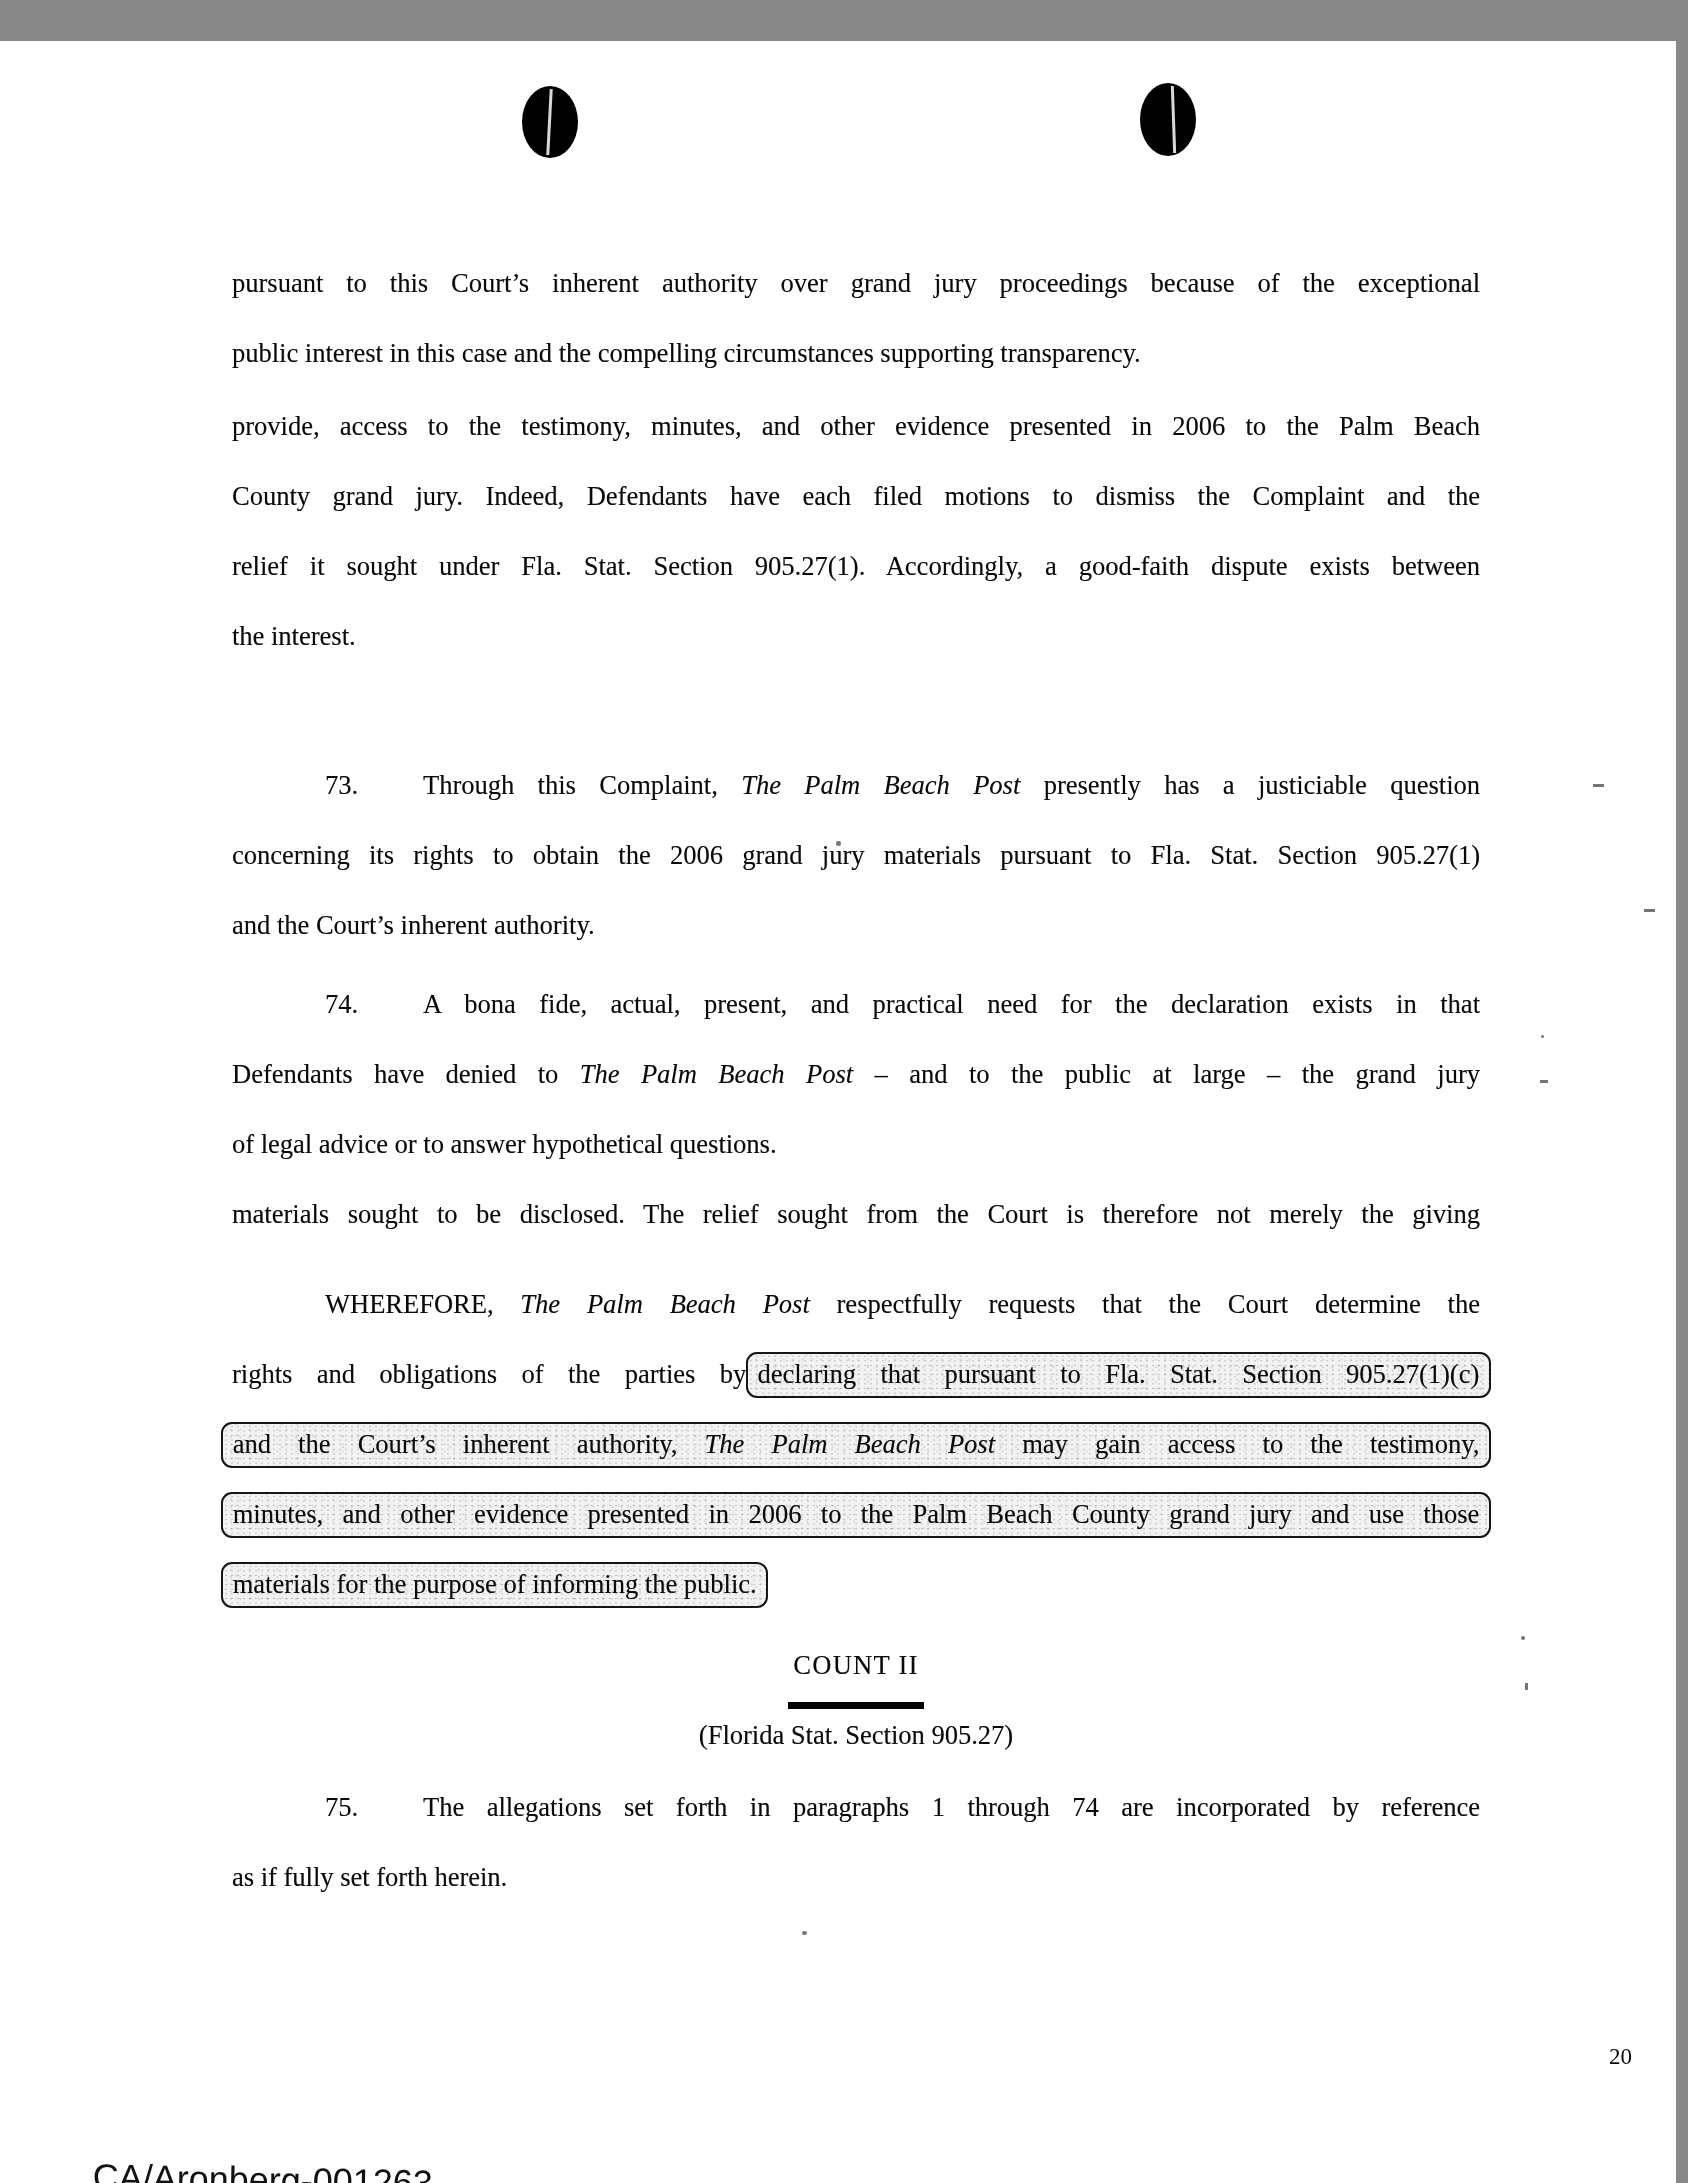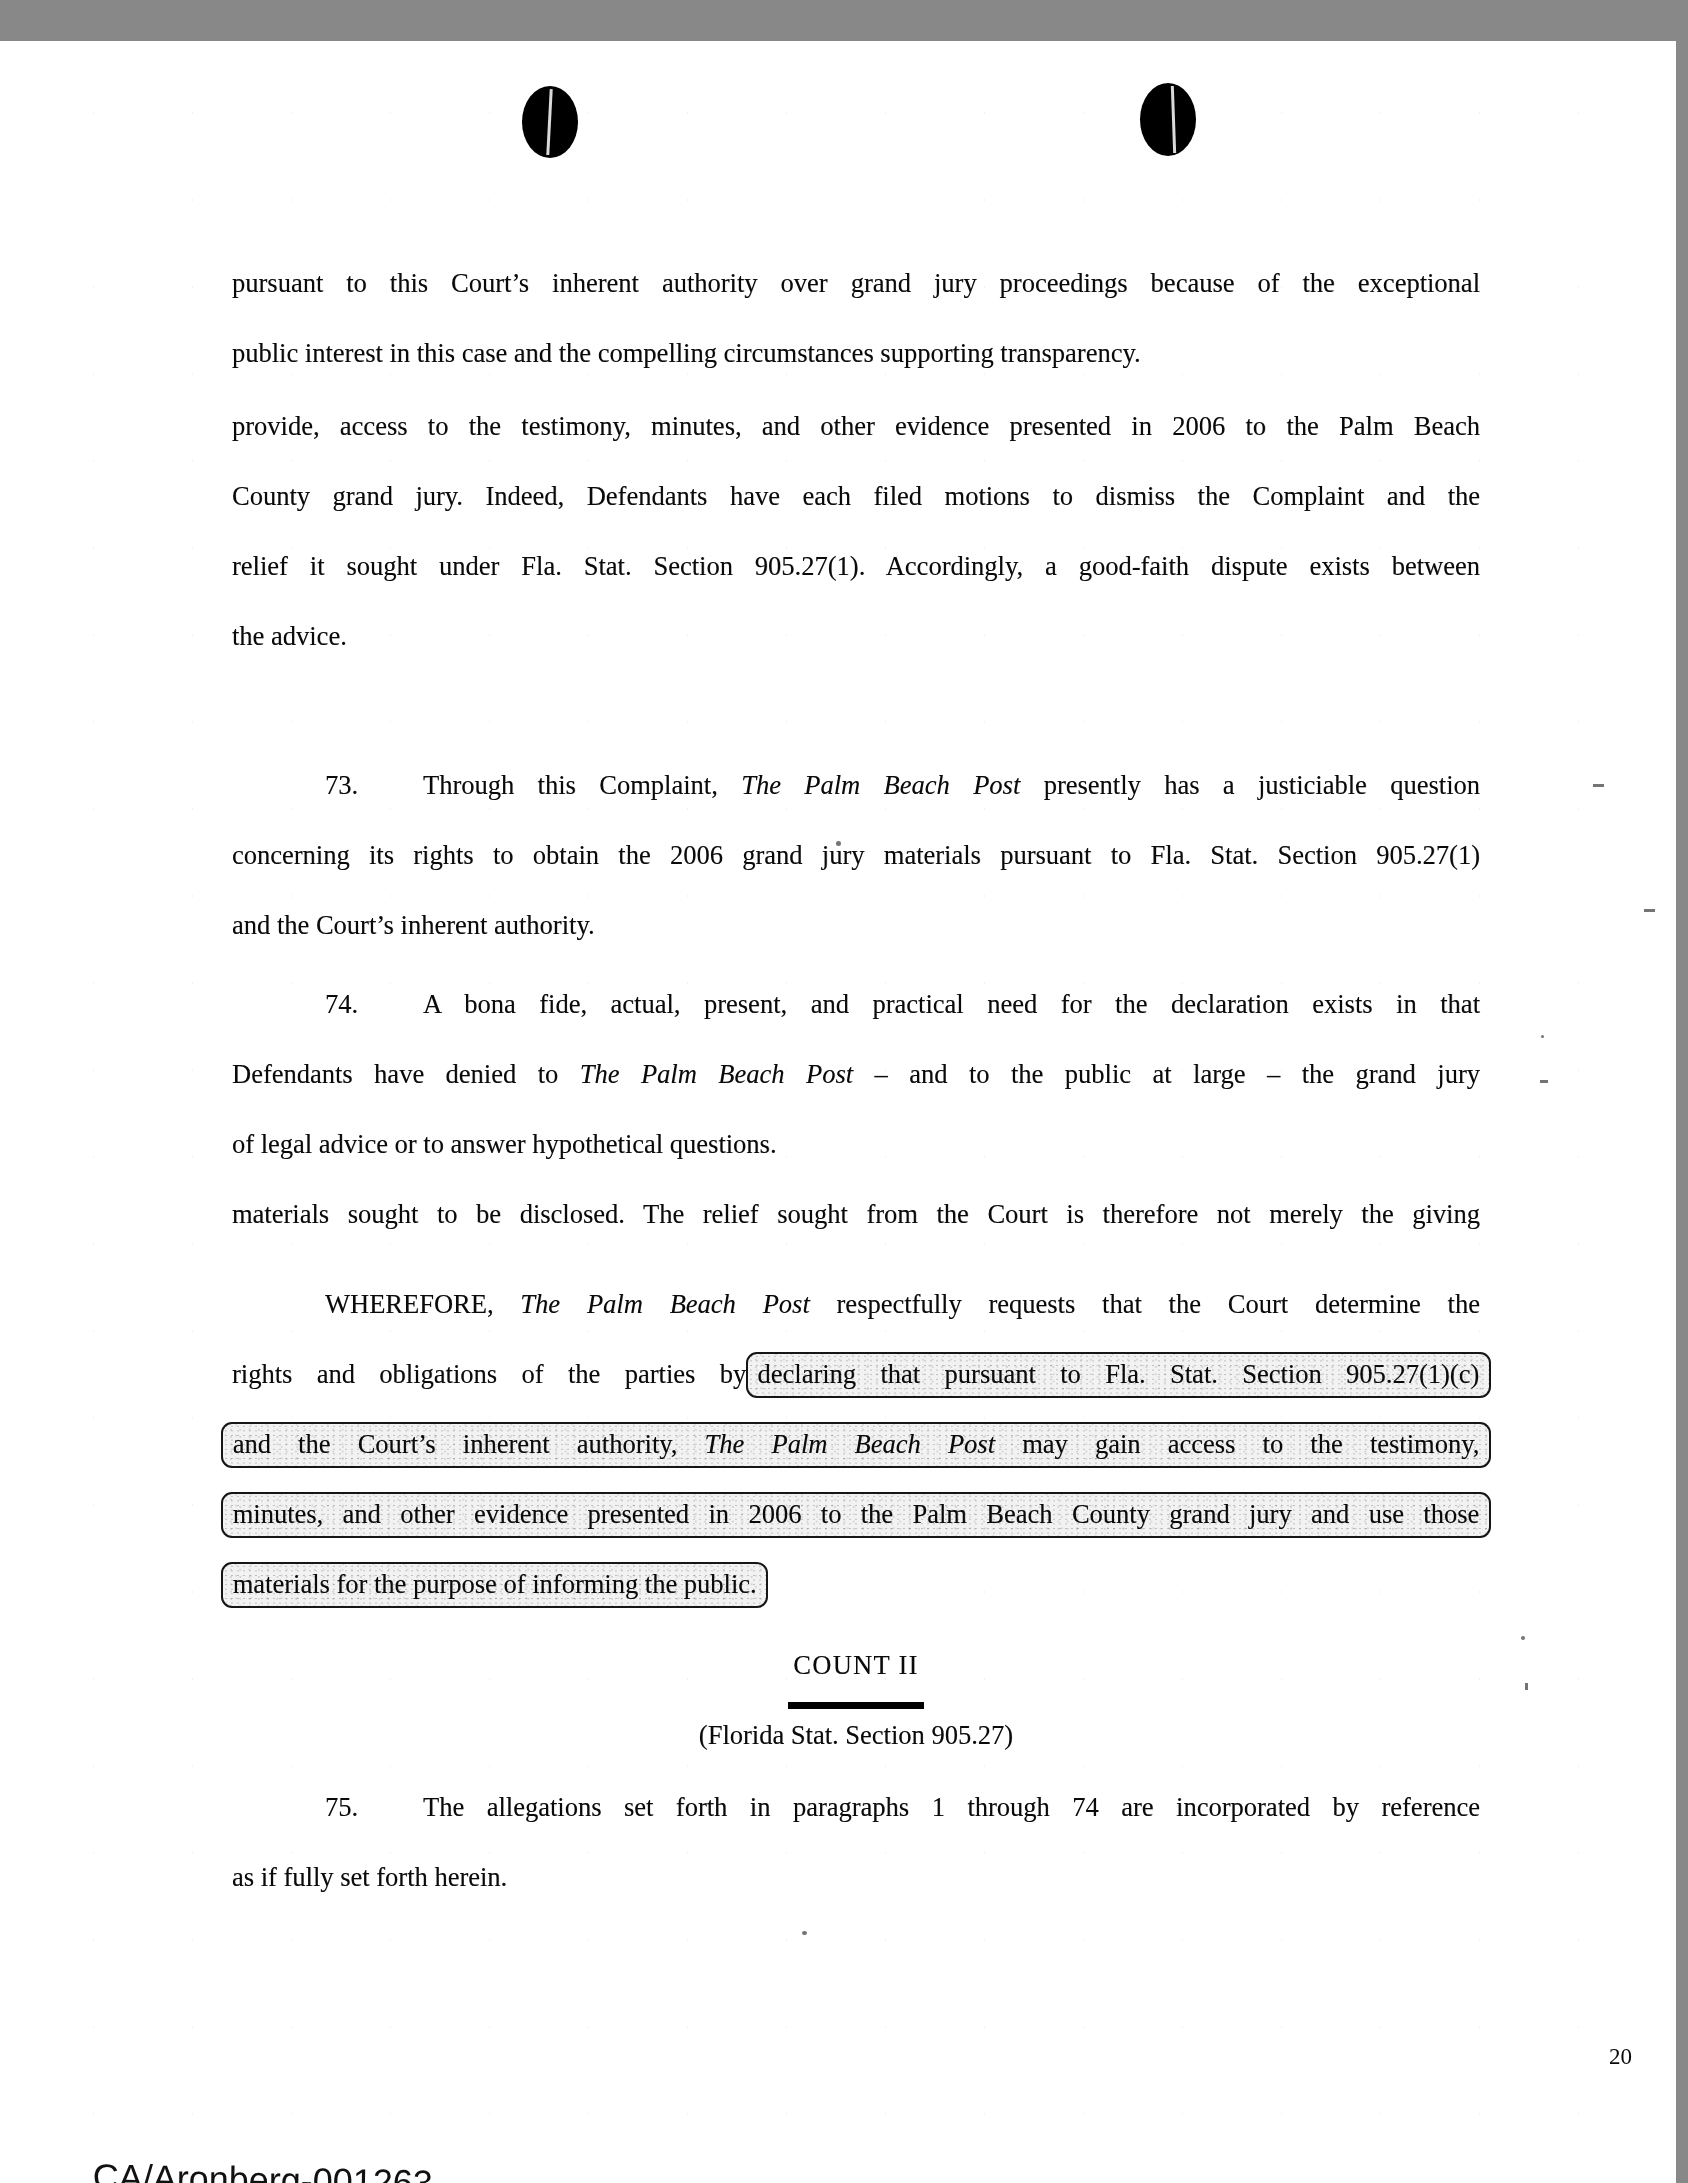--- a/index.html
+++ b/index.html
@@ -104,21 +104,21 @@
 
   <div class="para" style="top:207px">
     <div class="line just"><span>pursuant to this Court’s inherent authority over grand jury proceedings because of the exceptional</span></div>
     <div class="line"><span>public interest in this case and the compelling circumstances supporting transparency.</span></div>
   </div>
 
   <div class="para" style="top:350px">
     <div class="line just"><span>provide, access to the testimony, minutes, and other evidence presented in 2006 to the Palm Beach</span></div>
     <div class="line just"><span>County grand jury. Indeed, Defendants have each filed motions to dismiss the Complaint and the</span></div>
     <div class="line just"><span>relief it sought under Fla. Stat. Section 905.27(1). Accordingly, a good-faith dispute exists between</span></div>
-    <div class="line"><span>the advice.</span></div>
+    <div class="line"><span>the interest.</span></div>
   </div>
 
   <div class="para" style="top:709px">
     <div class="line just fl"><span class="num">73.</span><span>Through this Complaint, </span><span class="it">The Palm Beach Post</span><span> presently has a justiciable question</span></div>
     <div class="line just"><span>concerning its rights to obtain the 2006 grand jury materials pursuant to Fla. Stat. Section 905.27(1)</span></div>
     <div class="line"><span>and the Court’s inherent authority.</span></div>
   </div>
 
   <div class="para" style="top:928px">
     <div class="line just fl"><span class="num">74.</span><span>A bona fide, actual, present, and practical need for the declaration exists in that</span></div>

